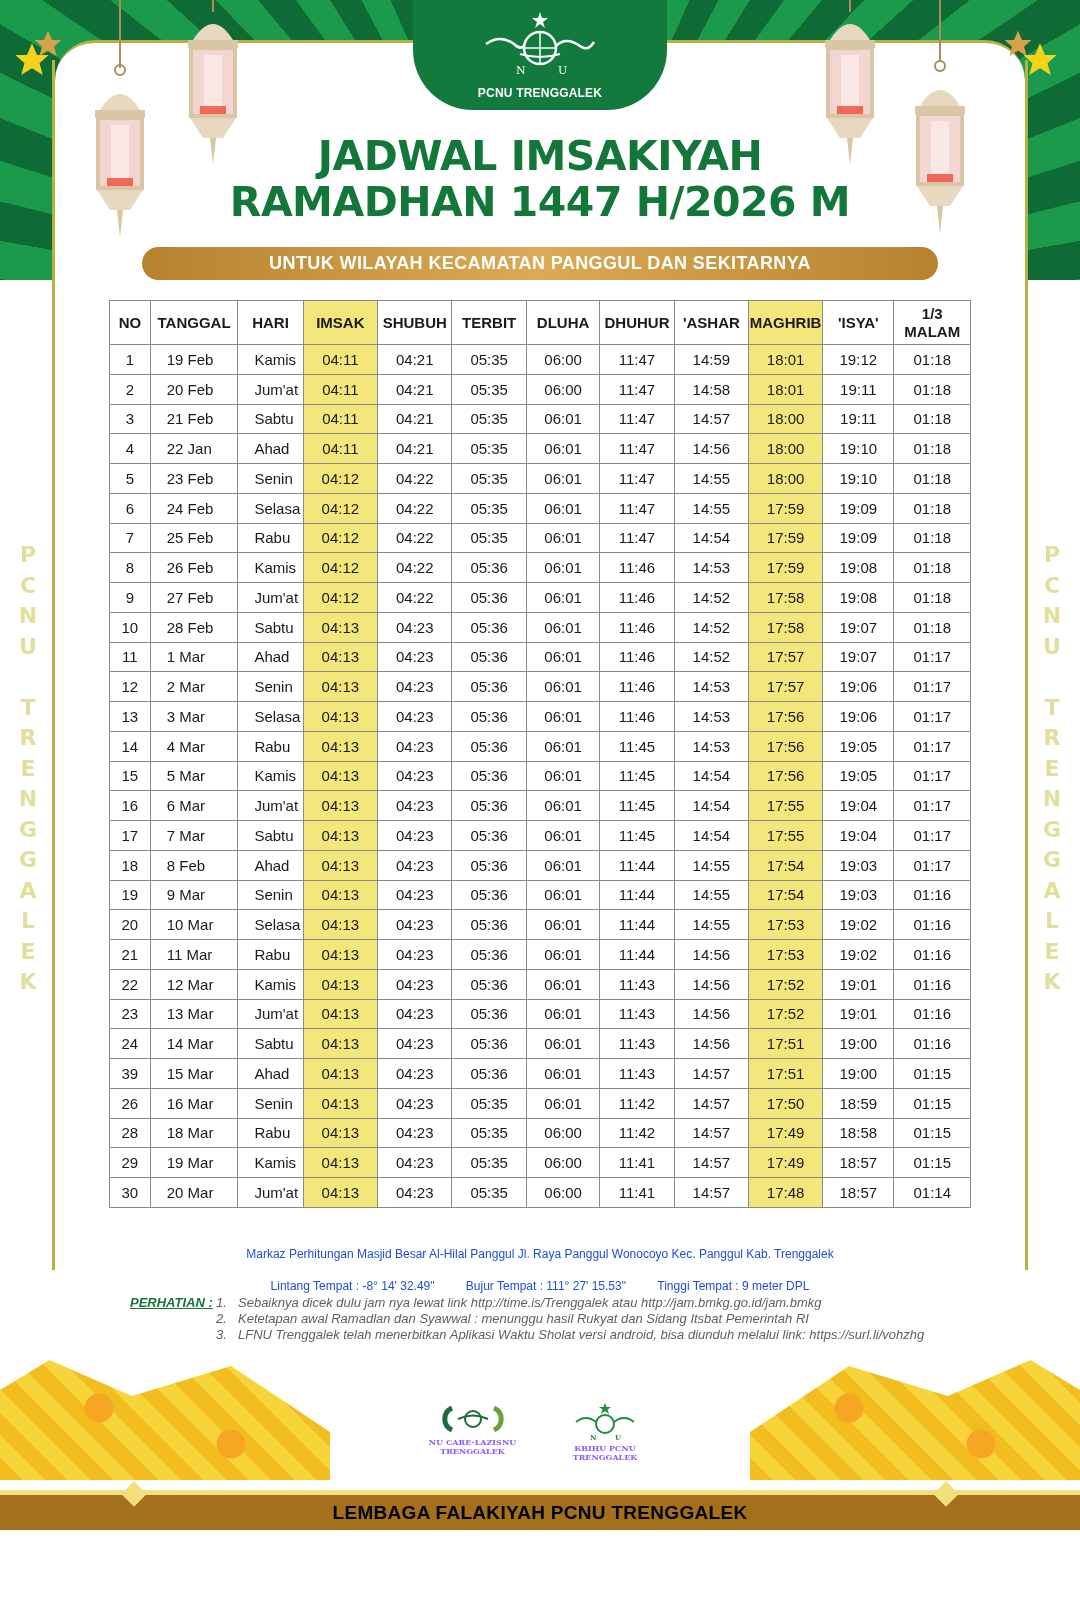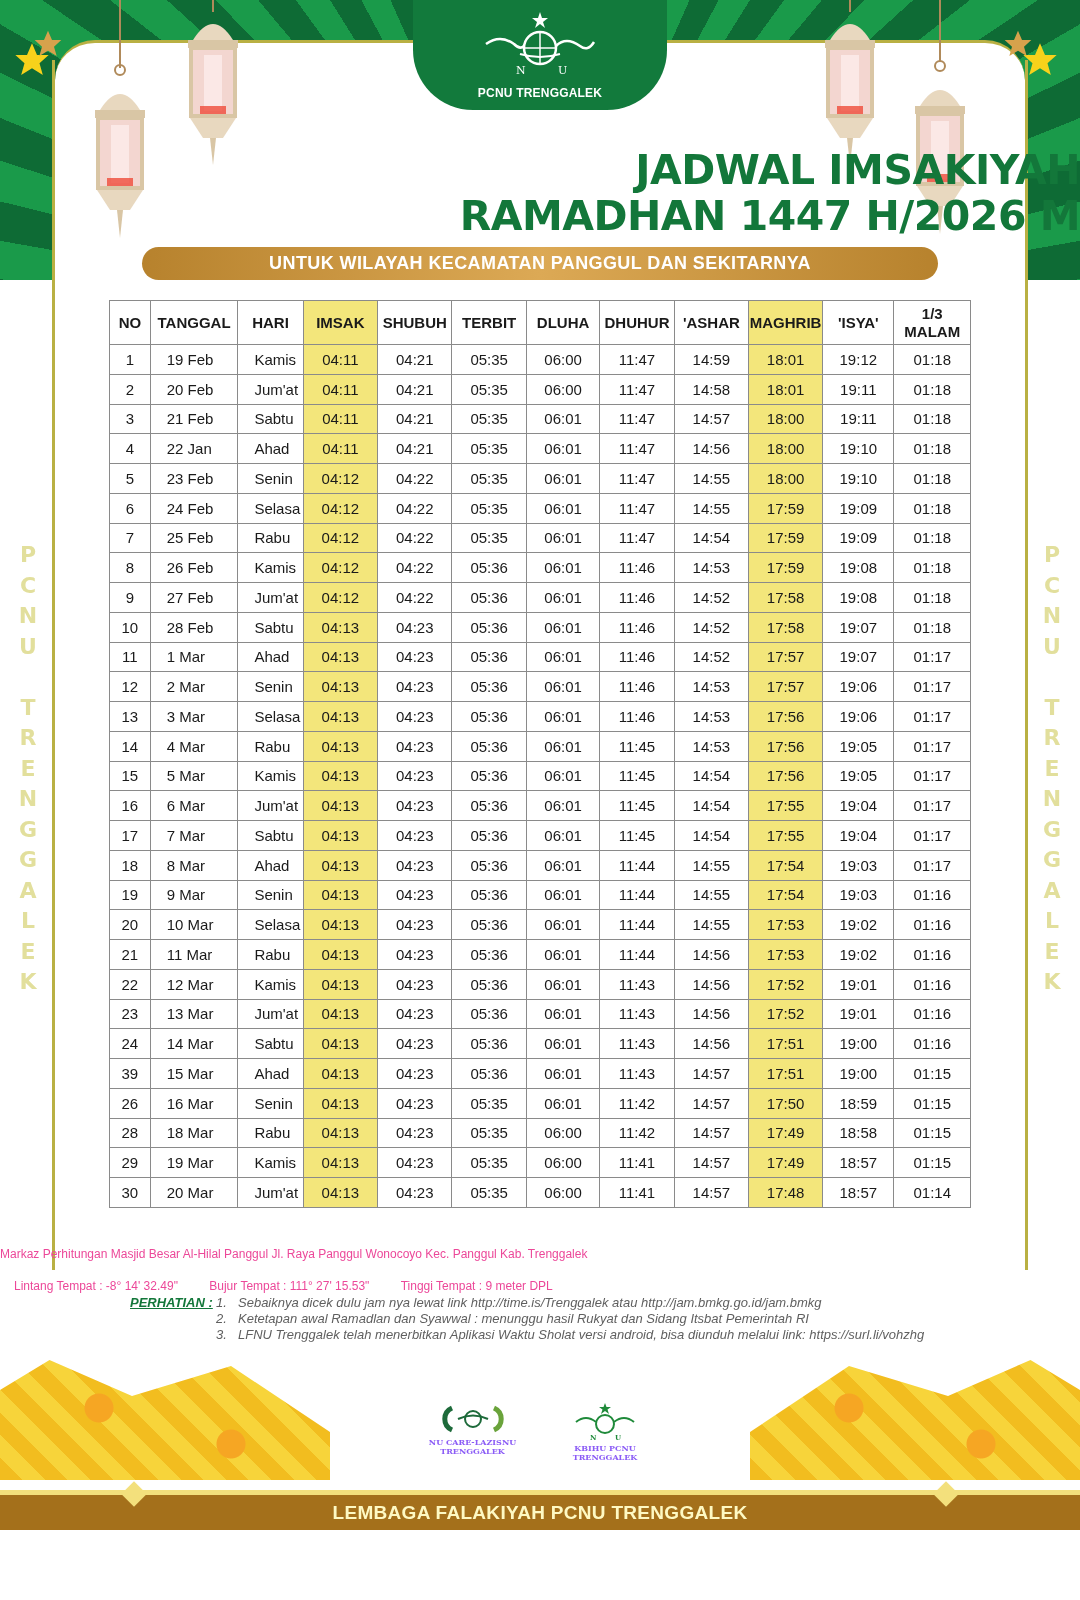--- a/index.html
+++ b/index.html
@@ -51,21 +51,21 @@
     position: absolute; left: 0; right: 0; top: 86px;
     font-size: 12px; font-weight: bold; letter-spacing: 0.2px;
   }
 
   
   .lantern { position: absolute; }
   .star { position: absolute; }
 
   
   .title {
-    position: absolute; left: 0; right: 0; top: 147px; text-align: right;
+    position: absolute; left: 0; right: 0; top: 133px; text-align: center;
     color: #13773a; font-weight: bold; font-size: 41px; line-height: 46px;
     font-family: "DejaVu Sans", sans-serif; letter-spacing: -0.5px;
   }
   .subtitle-pill {
     position: absolute; left: 142px; top: 247px; width: 796px; height: 33px;
     border-radius: 17px;
     background: linear-gradient(90deg, #b7822d 0%, #dca955 50%, #b7822d 100%);
     color: #fff; text-align: center; font-weight: bold; font-size: 18px; line-height: 33px;
     letter-spacing: 0.4px;
   }
@@ -79,22 +79,22 @@
     border: 1px solid #8a8a8a; text-align: center; height: 29.75px; padding: 0;
   }
   table.schedule th {
     height: 44px; font-weight: bold; font-size: 15px; line-height: 18px;
   }
   table.schedule td.left { text-align: left; padding-left: 16px; }
   table.schedule .hl { background: #f3e67b; }
 
   
   .markaz {
-    position: absolute; left: 0; right: 0; top: 1246px; text-align: left;
-    font-size: 12px; color: #ec4899; line-height: 16px;
+    position: absolute; left: 0; right: 0; top: 1246px; text-align: center;
+    font-size: 12px; color: #1d4ed8; line-height: 16px;
   }
   .markaz .coords span { display: inline-block; margin: 16px 14px; }
 
   .notes {
     position: absolute; left: 130px; top: 1295px; width: 830px;
     font-size: 13px; color: #5f5f5f; font-style: italic; line-height: 16px;
   }
   .notes .label { position: absolute; left: 0; top: 0; color: #13773a; font-weight: bold; font-style: italic; text-decoration: underline; }
   .notes ol { position: absolute; left: 86px; top: 0; width: 730px; list-style: none; }
   .notes li { position: relative; padding-left: 22px; }
@@ -123,21 +123,21 @@
     color: #8b5cf6; font-family: "DejaVu Serif", serif; font-weight: bold;
   }
   .sponsor-card.one { left: 415px; width: 115px; top: 1396px; }
   .sponsor-card.two { left: 547px; width: 116px; top: 1396px; }
   .sponsor-card svg { display: block; margin: 6px auto 0; }
   .sponsor-card .cap { font-size: 8px; line-height: 9px; margin-top: 2px; }
 
   .footer-bar {
     position: absolute; left: 0; top: 1490px; width: 1080px; height: 40px;
     background: #a4701b; border-top: 5px solid #f3e07c;
-    color: #fef9c3; text-align: center; font-weight: bold; font-size: 19px; line-height: 35px;
+    color: #000000; text-align: center; font-weight: bold; font-size: 19px; line-height: 35px;
     letter-spacing: 0.3px;
   }
   .footer-bar .diamond {
     position: absolute; top: -10px; width: 18px; height: 18px; background: #f3e07c;
     transform: rotate(45deg);
   }
 </style>
 </head>
 <body>
 
@@ -526,21 +526,21 @@
         <td class="">05:36</td>
         <td class="">06:01</td>
         <td class="">11:45</td>
         <td class="">14:54</td>
         <td class="hl">17:55</td>
         <td class="">19:04</td>
         <td class="">01:17</td>
       </tr>
       <tr>
         <td class="">18</td>
-        <td class="left">8 Mar</td>
+        <td class="left">8 Feb</td>
         <td class="left">Ahad</td>
         <td class="hl">04:13</td>
         <td class="">04:23</td>
         <td class="">05:36</td>
         <td class="">06:01</td>
         <td class="">11:44</td>
         <td class="">14:55</td>
         <td class="hl">17:54</td>
         <td class="">19:03</td>
         <td class="">01:17</td>

